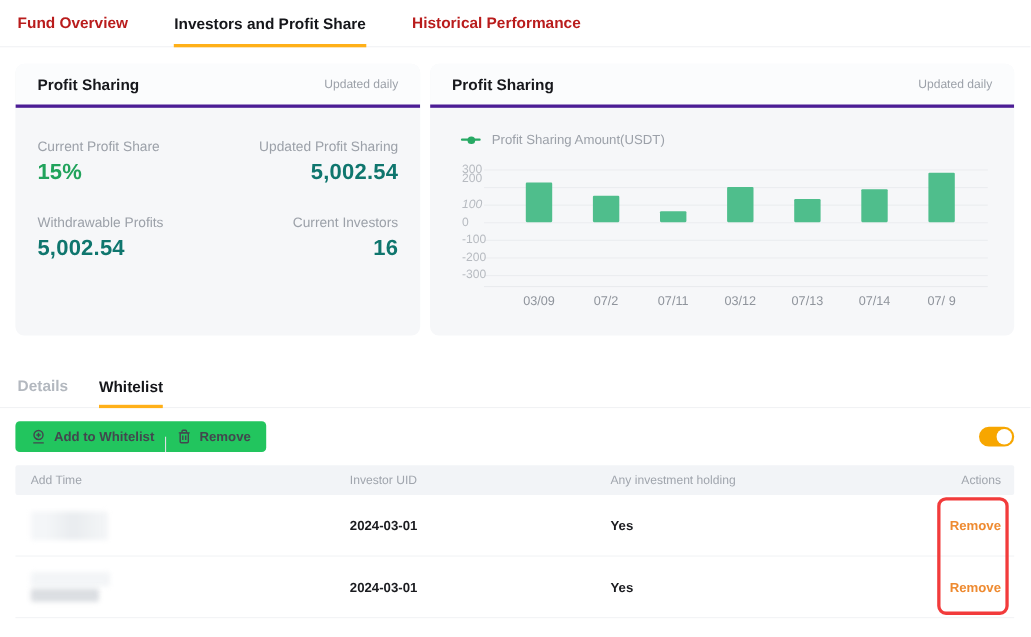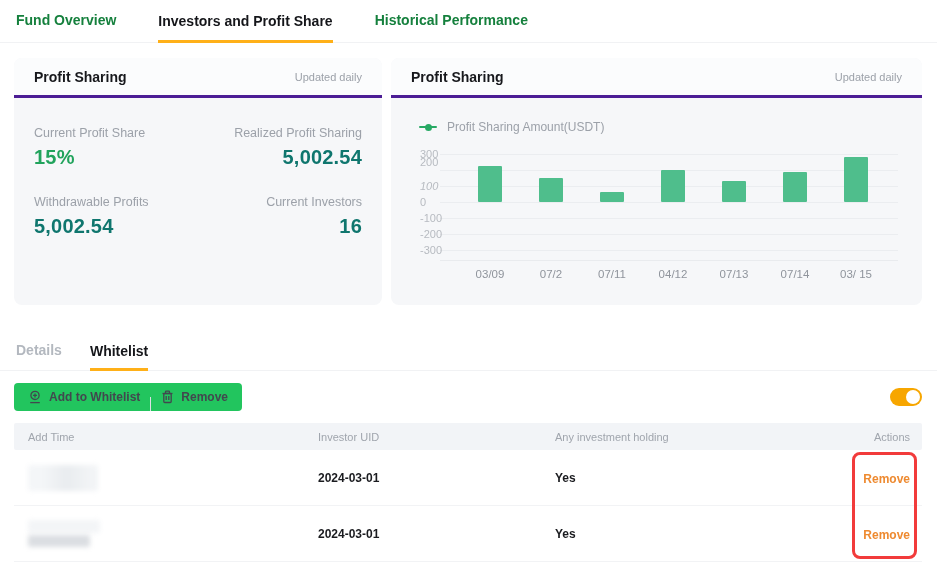--- a/index.html
+++ b/index.html
@@ -2,21 +2,21 @@
 <html><head>
 <meta charset="utf-8">
 <style>
   html,body{margin:0;padding:0;background:#ffffff;}
   *{box-sizing:border-box;}
   body{font-family:"Liberation Sans","DejaVu Sans",sans-serif;color:#17181c;}
   .page{position:relative;width:937px;height:579px;background:#fff;overflow:hidden;}
 
   
   .top-tabs{display:flex;align-items:flex-end;padding:0 16px;border-bottom:1px solid #f1f2f4;}
-  .tab{padding:12px 0 11px 0;margin-right:42px;font-size:14px;font-weight:700;color:#15803d;cursor:pointer;border-bottom:3px solid transparent;}
+  .tab{padding:12px 0 11px 0;margin-right:42px;font-size:14px;font-weight:700;color:#b91c1c;cursor:pointer;border-bottom:3px solid transparent;}
   .tab.active{color:#15161a;border-bottom-color:#ffb018;margin-bottom:-1px;}
 
   
   .cards-row{display:flex;gap:9px;margin:15px 15px 0 14px;}
   .card{background:#f6f7f9;border-radius:8px;height:247px;overflow:hidden;}
   .card-left{width:368px;}
   .card-right{width:531px;}
   .card-header{display:flex;justify-content:space-between;align-items:center;height:40px;padding:0 20px 0 20px;background:#fbfcfd;border-bottom:3px solid #4c1d95;}
   .card-title{font-size:14px;font-weight:700;color:#17181c;}
   .card-updated{font-size:11px;color:#9ca1a9;}
@@ -90,21 +90,21 @@
         <span class="card-title">Profit Sharing</span>
         <span class="card-updated">Updated daily</span>
       </div>
       <div class="card-body">
         <div class="stats-grid">
           <div class="stat">
             <div class="stat-label">Current Profit Share</div>
             <div class="stat-value green">15%</div>
           </div>
           <div class="stat right">
-            <div class="stat-label">Realized Profit Sharing</div>
+            <div class="stat-label">Updated Profit Sharing</div>
             <div class="stat-value">5,002.54</div>
           </div>
           <div class="stat">
             <div class="stat-label">Withdrawable Profits</div>
             <div class="stat-value">5,002.54</div>
           </div>
           <div class="stat right">
             <div class="stat-label">Current Investors</div>
             <div class="stat-value">16</div>
           </div>
@@ -133,27 +133,27 @@
               <div class="gridline" style="top: 80px;"></div>
               <div class="gridline" style="top: 96px;"></div>
               <div class="axisline" style="top: 106px;"></div>
               <div class="bar" style="left: 38px; top: 12px; height: 36px; background: rgb(79, 190, 140);"></div>
               <div class="xlabel" style="left: 50px; top: 114px;">03/09</div>
               <div class="bar" style="left: 99px; top: 24px; height: 24px; background: rgb(79, 190, 140);"></div>
               <div class="xlabel" style="left: 111px; top: 114px;">07/2</div>
               <div class="bar" style="left: 160px; top: 38.4px; height: 9.6px; background: rgb(79, 190, 140);"></div>
               <div class="xlabel" style="left: 172px; top: 114px;">07/11</div>
               <div class="bar" style="left: 221px; top: 16px; height: 32px; background: rgb(79, 190, 140);"></div>
-              <div class="xlabel" style="left: 233px; top: 114px;">04/12</div>
+              <div class="xlabel" style="left: 233px; top: 114px;">03/12</div>
               <div class="bar" style="left: 282px; top: 27.2px; height: 20.8px; background: rgb(79, 190, 140);"></div>
               <div class="xlabel" style="left: 294px; top: 114px;">07/13</div>
               <div class="bar" style="left: 343px; top: 18.4px; height: 29.6px; background: rgb(79, 190, 140);"></div>
               <div class="xlabel" style="left: 355px; top: 114px;">07/14</div>
               <div class="bar" style="left: 404px; top: 3.2px; height: 44.8px; background: rgb(79, 190, 140);"></div>
-              <div class="xlabel" style="left: 416px; top: 114px;">03/ 15</div>
+              <div class="xlabel" style="left: 416px; top: 114px;">07/ 9</div>
             </div>
         <div class="ytick" style="top: -6px;">300</div>
             <div class="ytick" style="top: 2px; text-align: center;">200</div>
             <div class="ytick" style="top: 26px; font-style: italic;">100</div>
             <div class="ytick" style="top: 42px;">0</div>
             <div class="ytick" style="top: 58px;">-100</div>
             <div class="ytick" style="top: 74px;">-200</div>
             <div class="ytick" style="top: 90px;">-300</div>
           </div>
       </div>

